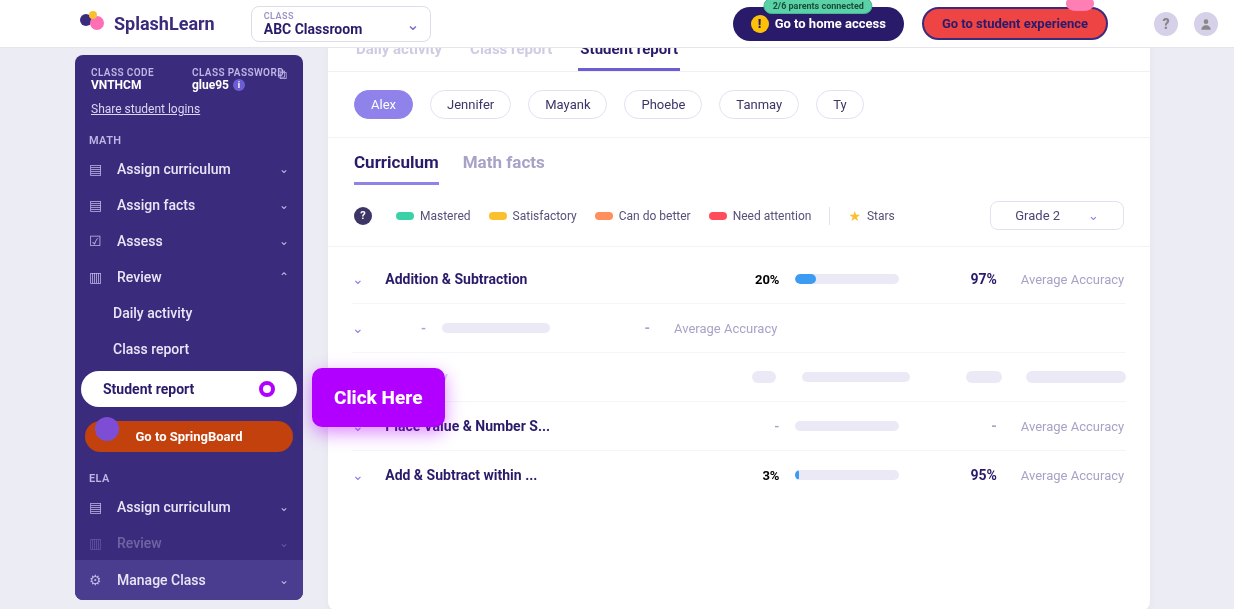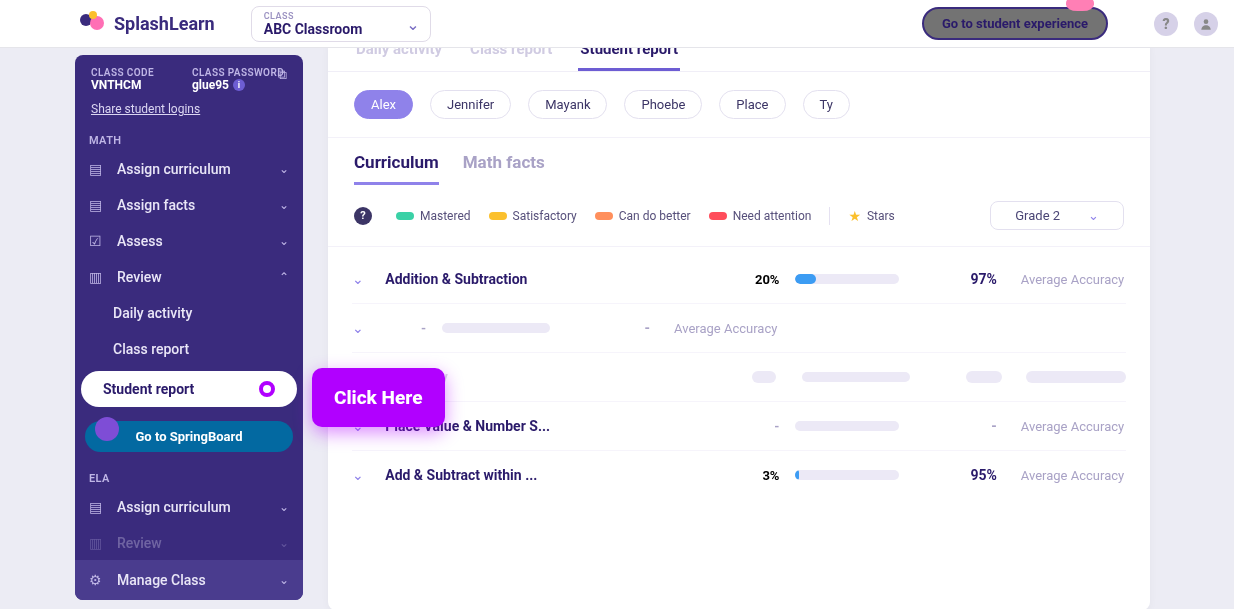--- a/index.html
+++ b/index.html
@@ -9,21 +9,21 @@
 .logo-icon svg { width: 32px; height: 32px; }
 .class-selector { margin-left: 36px; border: 1px solid #e0dbe8; border-radius: 8px; padding: 4px 40px 4px 12px; position: relative; width: 180px; background: #fff; }
 .class-selector .cls-label { font-size: 9px; color: #9c93c2; font-weight: 600; letter-spacing: 0.5px; }
 .class-selector .cls-value { font-size: 14px; font-weight: 700; color: #2a1a6a; }
 .class-selector .chev { position: absolute; right: 10px; top: 50%; transform: translateY(-50%); color: #7b6fc4; }
 .header-spacer { flex: 1; }
 .home-access-wrap { position: relative; margin-right: 18px; }
 .home-access-badge { position: absolute; top: -9px; left: 50%; transform: translateX(-50%); background: #5ad1a6; color: #1a4d3a; font-size: 9px; font-weight: 700; padding: 2px 8px; border-radius: 8px; white-space: nowrap; border: 1px solid #47b68f; }
 .home-access-btn { background: #2a1a6a; color: #fff; border: none; border-radius: 18px; padding: 8px 18px; font-size: 13px; font-weight: 700; display: flex; align-items: center; gap: 6px; cursor: pointer; }
 .home-access-btn .excl { width: 18px; height: 18px; border-radius: 50%; background: #ffc107; color: #2a1a6a; font-size: 13px; font-weight: 900; display: flex; align-items: center; justify-content: center; }
-.student-exp-btn { background: #737373; border: 2px solid #3a2b7d; color: #2a1a6a; border-radius: 18px; padding: 7px 18px; font-size: 13px; font-weight: 700; cursor: pointer; position: relative; margin-right: 30px; }
+.student-exp-btn { background: #ef4444; border: 2px solid #3a2b7d; color: #2a1a6a; border-radius: 18px; padding: 7px 18px; font-size: 13px; font-weight: 700; cursor: pointer; position: relative; margin-right: 30px; }
 .student-exp-btn::after { content:""; position:absolute; width:28px; height:16px; background: #ff7fb5; border-radius: 50% 50% 40% 40%; top:-14px; right:12px; }
 .header-icon { width: 24px; height: 24px; border-radius: 50%; background: #d6d1e8; margin-left: 16px; cursor: pointer; display:flex;align-items:center;justify-content:center;color:#888;font-weight:900;font-size:14px; }
 
 .sidebar { position: absolute; left: 75px; top: 55px; width: 228px; background: #3a2b7d; border-radius: 8px; color: #fff; font-size: 14px; z-index: 5; overflow: visible; height: 545px; }
 .sidebar-inner { height: 100%; display:flex; flex-direction:column; }
 .class-info { padding: 12px 16px 8px; }
 .class-info-row { display: flex; gap: 6px; align-items: flex-start; position: relative; }
 .class-info-col { flex: 1; }
 .class-info-label { font-size: 10px; color: #bfb6e6; font-weight: 600; letter-spacing: 0.4px; }
 .class-info-val { font-size: 12px; font-weight: 700; color: #fff; display:flex; align-items:center; gap:4px; }
@@ -32,21 +32,21 @@
 .section-label { font-size: 11px; color: #bfb6e6; font-weight: 600; padding: 10px 14px 4px; letter-spacing: 0.4px; }
 .nav-item { display: flex; align-items: center; padding: 10px 14px; cursor: pointer; position: relative; }
 .nav-item .ni-icon { width: 18px; margin-right: 10px; color: #bfb6e6; font-size:14px; }
 .nav-item .ni-label { flex:1; color: #e9e6f7; font-weight: 500; }
 .nav-item .ni-chev { color: #bfb6e6; font-size: 12px; }
 .sub-item { padding: 10px 14px 10px 38px; cursor:pointer; }
 .sub-item .si-label { color:#e9e6f7; font-weight:500; }
 .sub-item.active { background:#fff; border-radius: 24px; margin: 4px 6px; padding: 10px 22px; display:flex; align-items:center; }
 .sub-item.active .si-label { color:#2a1a6a; font-weight:700; flex:1; }
 .sub-item.active .dot { width:16px;height:16px;border-radius:50%;background:#fff;border:4px solid #b100ff; }
-.springboard-btn { background:#0369a1; color:#fff; border:none; border-radius:20px; padding:8px 16px; margin:10px 10px; font-weight:700; font-size:13px; cursor:pointer; display:flex; align-items:center; gap:6px; text-align:center; justify-content:center; position:relative; }
+.springboard-btn { background:#c2410c; color:#fff; border:none; border-radius:20px; padding:8px 16px; margin:10px 10px; font-weight:700; font-size:13px; cursor:pointer; display:flex; align-items:center; gap:6px; text-align:center; justify-content:center; position:relative; }
 .springboard-btn::before { content:""; position:absolute; left:10px; width:24px; height:24px; border-radius:50%; background:#7e4dd6; top:-4px; z-index: 1; }
 .manage-class { position:absolute; bottom:0; left:0; right:0; background:#4a3c8e; padding:12px 14px; border-radius: 0 0 8px 8px; display:flex; align-items:center; cursor:pointer; }
 .manage-class .ni-icon { width:18px; margin-right:10px; color:#bfb6e6; }
 .manage-class .ni-label { flex:1; color:#e9e6f7; font-weight:500; }
 .manage-class .ni-chev { color:#bfb6e6; font-size:12px; }
 
 .main-card { position:absolute; left:328px; top:40px; width:822px; height:570px; background:#fff; border-radius:8px; box-shadow: 0 2px 8px rgba(0,0,0,.04); overflow:hidden; }
 .tabs-row { display:flex; gap:24px; padding: 0 26px; border-bottom:1px solid #f0eef7; }
 .tab { padding: 0 2px 10px; font-size:15px; font-weight:700; color:#d0cbe2; cursor:pointer; }
 .tab.active { color:#2a1a6a; border-bottom: 3px solid #6d5dd3; }
@@ -91,20 +91,27 @@
         </svg>
     </span>
     <span>SplashLearn</span>
   </div>
   <div class="class-selector">
     <div class="cls-label">CLASS</div>
     <div class="cls-value">ABC Classroom</div>
     <span class="chev">⌄</span>
   </div>
   <div class="header-spacer"></div>
+  <div class="home-access-wrap">
+    <div class="home-access-badge">2/6 parents connected</div>
+    <button class="home-access-btn">
+      <span class="excl">!</span>
+      <span>Go to home access</span>
+    </button>
+  </div>
   <button class="student-exp-btn">Go to student experience</button>
   <div class="header-icon">?</div>
   <div class="header-icon">
     <svg width="14" height="14" viewBox="0 0 24 24" fill="#888">
         <circle cx="12" cy="8" r="4"></circle>
         <path d="M4 22c0-4.4 3.6-8 8-8s8 3.6 8 8"></path>
       </svg>
   </div>
 </div>
 
@@ -188,21 +195,21 @@
   <div class="tabs-row">
     <div class="tab">Daily activity</div>
     <div class="tab">Class report</div>
     <div class="tab active">Student report</div>
   </div>
   <div class="student-chips">
     <div class="chip active">Alex</div>
     <div class="chip">Jennifer</div>
     <div class="chip">Mayank</div>
     <div class="chip">Phoebe</div>
-    <div class="chip">Place</div>
+    <div class="chip">Tanmay</div>
     <div class="chip">Ty</div>
   </div>
   <div class="subtab-row">
     <div class="subtab active">Curriculum</div>
     <div class="subtab">Math facts</div>
   </div>
   <div class="legend-row">
     <div class="q">?</div>
     <div class="legend-item">
         <span class="legend-swatch" style="background:#3ad1a6"></span>

